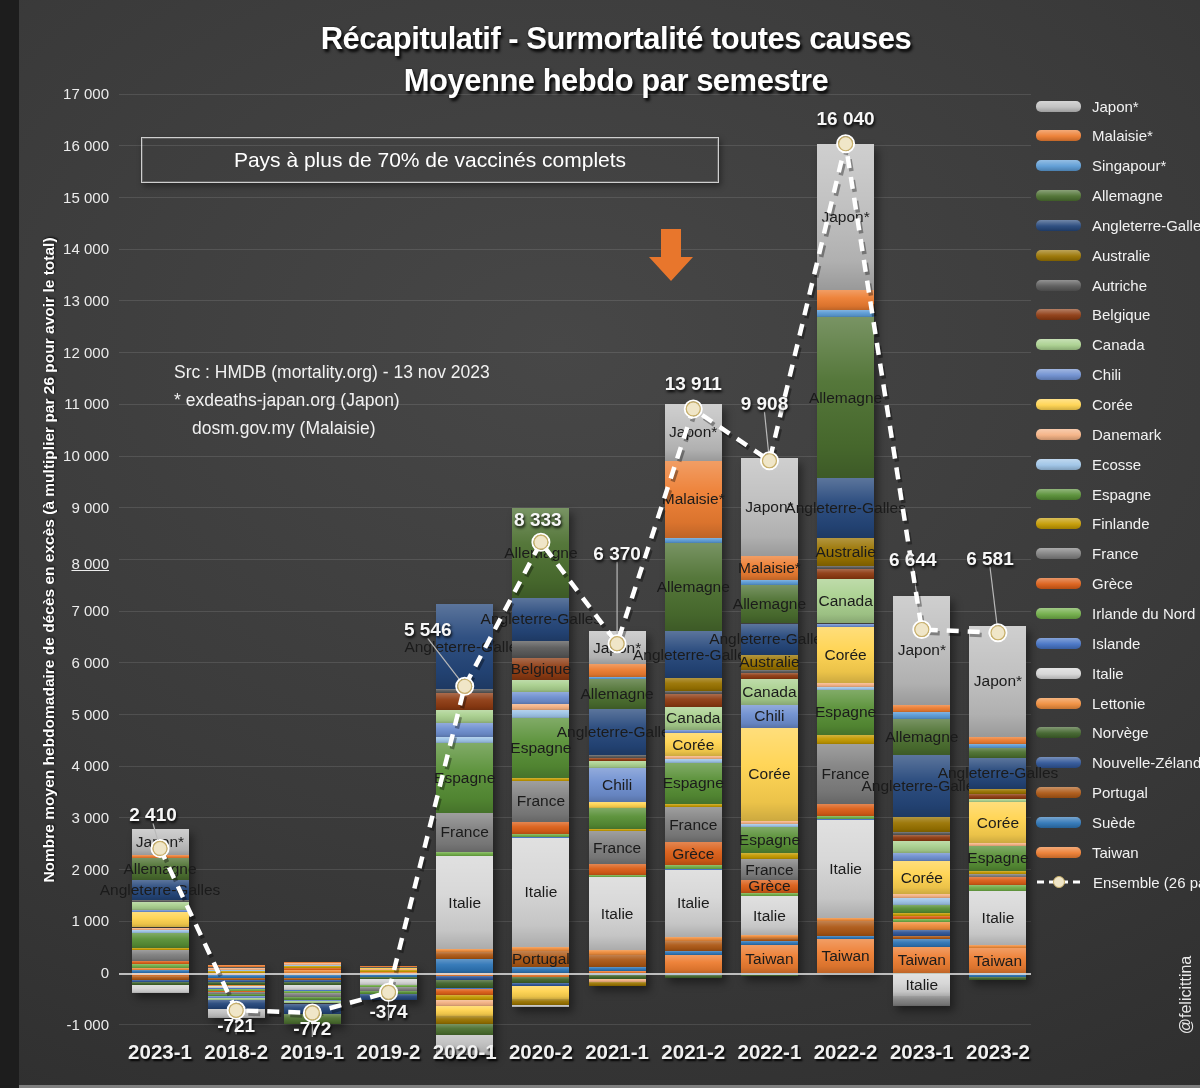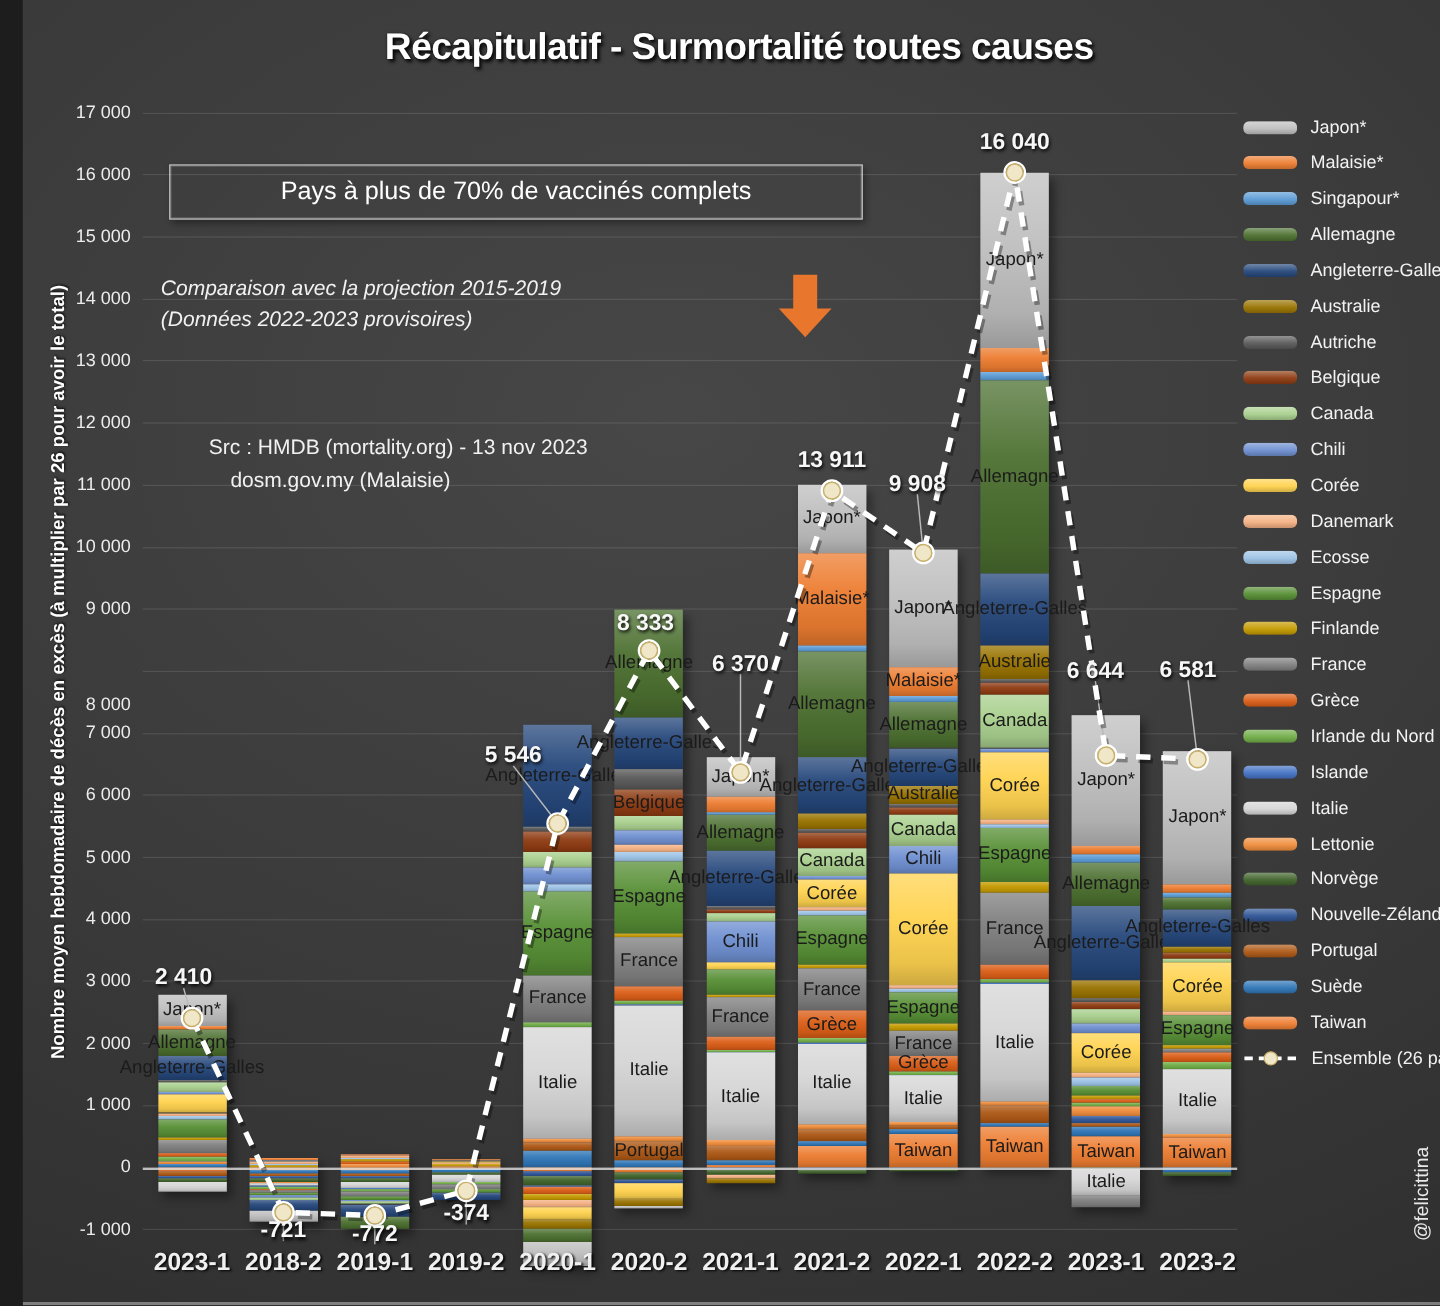--- a/index.html
+++ b/index.html
@@ -39,31 +39,29 @@
              background-image:linear-gradient(180deg, rgba(255,255,255,.35), rgba(255,255,255,.05) 55%, rgba(0,0,0,.18));}
   .lg-label{color:#f2f2f2;font-size:15px;white-space:nowrap;}
   .bottom-edge{position:absolute;left:0;right:0;bottom:0;height:3px;background:rgba(205,205,205,.5);}
 </style>
 </head>
 <body>
 
 <div class="stage">
   <div class="title">
     <span style="display:block">Récapitulatif - Surmortalité toutes causes</span>
+    <span style="display:block">Moyenne hebdo par semestre</span>
   </div>
 
   <div class="callout">Pays à plus de 70% de vaccinés complets</div>
 
-  <div class="annot">
-    <div>Comparaison avec la projection 2015-2019</div>
-    <div>(Données 2022-2023 provisoires)</div>
-  </div>
 
   <div class="src" id="src-block">
       <div>Src : HMDB (mortality.org) - 13 nov 2023</div>
+      <div>* exdeaths-japan.org (Japon)</div>
       <div class="ind">dosm.gov.my (Malaisie)</div>
     </div>
 
   <div class="yaxis-title">Nombre moyen hebdomadaire de décès en excès (à multiplier par 26 pour avoir le total)</div>
 
   <div class="layer" id="grid-layer">
       <div class="grid" style="top: 93.6px; left: 100px; width: 912px;"></div>
       <div class="grid" style="top: 145.3px; left: 100px; width: 912px;"></div>
       <div class="grid" style="top: 197px; left: 100px; width: 912px;"></div>
       <div class="grid" style="top: 248.7px; left: 100px; width: 912px;"></div>
@@ -502,21 +500,21 @@
   <div class="layer" id="axis-layer">
       <div class="ytick" style="top: 85.1px;">17 000</div>
       <div class="ytick" style="top: 136.8px;">16 000</div>
       <div class="ytick" style="top: 188.5px;">15 000</div>
       <div class="ytick" style="top: 240.2px;">14 000</div>
       <div class="ytick" style="top: 291.9px;">13 000</div>
       <div class="ytick" style="top: 343.6px;">12 000</div>
       <div class="ytick" style="top: 395.3px;">11 000</div>
       <div class="ytick" style="top: 447px;">10 000</div>
       <div class="ytick" style="top: 498.7px;">9 000</div>
-      <div class="ytick" style="top: 579px;">8 000</div>
+      <div class="ytick" style="top: 555px; text-decoration: underline;">8 000</div>
       <div class="ytick" style="top: 602.1px;">7 000</div>
       <div class="ytick" style="top: 653.8px;">6 000</div>
       <div class="ytick" style="top: 705.5px;">5 000</div>
       <div class="ytick" style="top: 757.2px;">4 000</div>
       <div class="ytick" style="top: 808.9px;">3 000</div>
       <div class="ytick" style="top: 860.6px;">2 000</div>
       <div class="ytick" style="top: 912.3px;">1 000</div>
       <div class="ytick" style="top: 964px;">0</div>
       <div class="ytick" style="top: 1015.7px;">-1 000</div>
       <div class="xlabel" style="left: 141px; top: 1040px;">2023-1</div>

